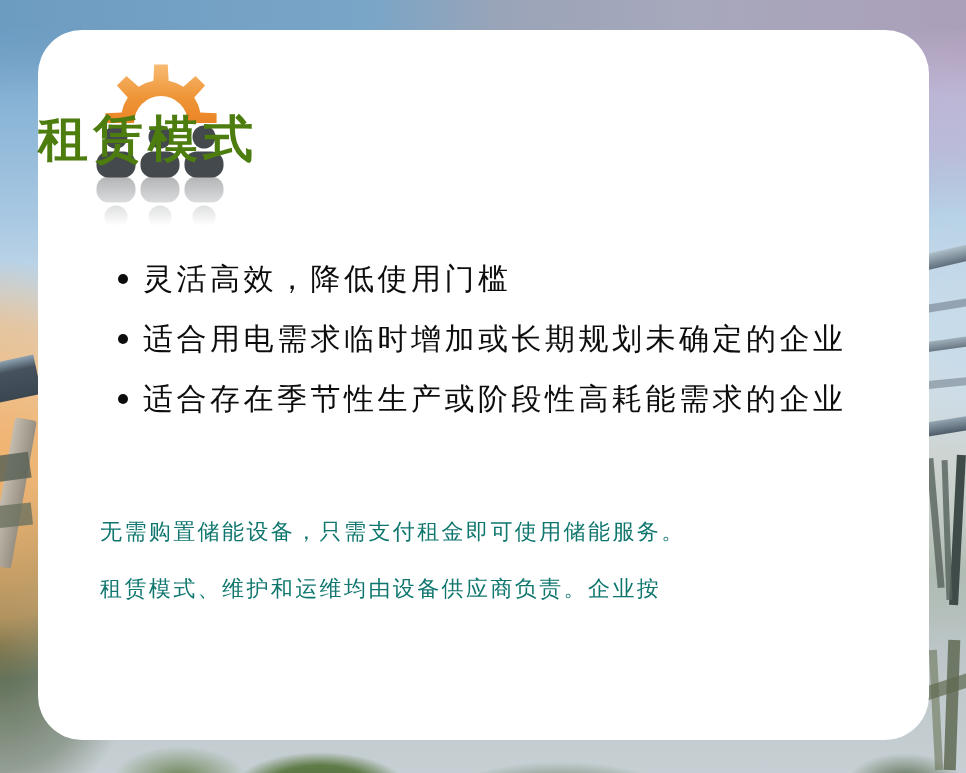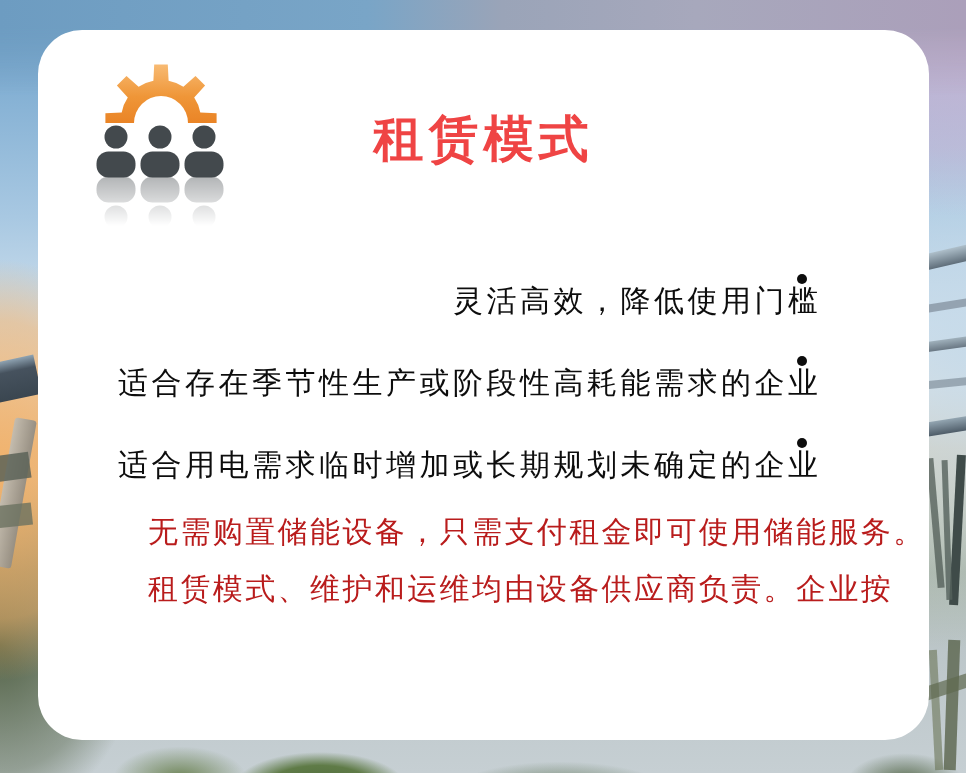--- a/index.html
+++ b/index.html
@@ -60,47 +60,45 @@
   .rref3{right:-10px;top:690px;width:120px;height:14px;transform:rotate(-18deg);background:#5f6a50;opacity:.7;}
 
   
   .card{
     position:absolute;left:38px;top:30px;width:891px;height:710px;
     background:#ffffff;border-radius:44px;
   }
   .icon-wrap{position:absolute;left:58px;top:26px;width:128px;height:172px;}
   .title{
     position:absolute;left:0;top:76px;width:100%;
-    text-align:center;
-    font-size:50px;font-weight:800;color:#ef4444;
+    font-size:50px;font-weight:800;color:#4d7c0f;
     letter-spacing:5px;
     margin:0;
   }
   .bullets{
     position:absolute;left:80px;top:232px;margin:0;padding:0;list-style:none;
   }
   .bullets li{
-    display:flex;align-items:flex-end;
+    display:flex;align-items:flex-start;
     margin:0 0 26px 0;
     font-size:30px;line-height:34px;font-weight:500;color:#0d0d0d;
     letter-spacing:3.5px;
-    flex-direction:column;
   }
   .dot{
     flex:0 0 auto;
     width:10px;height:10px;border-radius:50%;background:#0d0d0d;
     margin:12px 15px 0 0;
   }
   .paragraph{
     position:absolute;left:62px;top:473px;width:790px;
     margin:0;
   }
   .para-line{
-    font-size:30px;line-height:57px;font-weight:500;color:#b91c1c;
-    letter-spacing:2.4px;white-space:nowrap;margin-left:48px;
+    font-size:22px;line-height:57px;font-weight:500;color:#0f766e;
+    letter-spacing:2.4px;white-space:nowrap;
   }
 </style>
 </head>
 <body>
 
 <div class="stage">
 
   <div class="bg">
     <div class="bg-top"></div>
     <div class="decor lp1"></div>
@@ -161,25 +159,25 @@
 
     <h1 class="title">租赁模式</h1>
 
     <ul class="bullets">
       <li>
         <span class="dot"></span>
         <span>灵活高效，降低使用门槛</span>
       </li>
       <li>
         <span class="dot"></span>
-        <span>适合存在季节性生产或阶段性高耗能需求的企业</span>
+        <span>适合用电需求临时增加或长期规划未确定的企业</span>
       </li>
       <li>
         <span class="dot"></span>
-        <span>适合用电需求临时增加或长期规划未确定的企业</span>
+        <span>适合存在季节性生产或阶段性高耗能需求的企业</span>
       </li>
     </ul>
 
     <div class="paragraph">
       <div class="para-line">无需购置储能设备，只需支付租金即可使用储能服务。</div>
       <div class="para-line">租赁模式、维护和运维均由设备供应商负责。企业按</div>
     </div>
 
   </div>
 </div>

